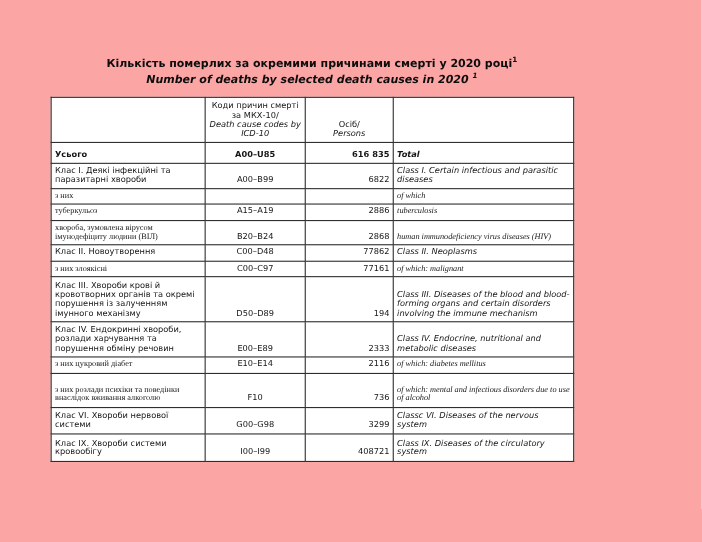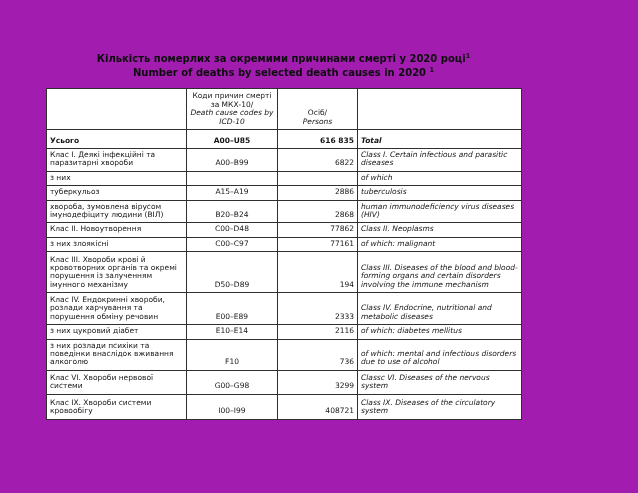--- a/index.html
+++ b/index.html
@@ -2,25 +2,25 @@
 <html><head>
 <meta charset="utf-8">
 <style>
   html,body { margin:0; padding:0; background:#ffffff; }
   body {
     width:638px; height:493px;
     font-family:"DejaVu Sans","Liberation Sans",sans-serif;
     color:#111111;
     -webkit-font-smoothing:antialiased;
   }
-  .page { position:relative; width:638px; height:493px; background:#a21caf; overflow:hidden; }
+  .page { position:relative; width:638px; height:493px; background:#fca5a5; overflow:hidden; }
 
   .titles { position:absolute; top:53px; left:46px; width:475px; text-align:center; }
   .title-uk { font-weight:bold; font-size:10px; line-height:12px; color:#0d0d0d; }
-  .title-en { font-weight:bold; font-size:10px; line-height:12px; margin-top:2px; color:#0d0d0d; }
+  .title-en { font-weight:bold; font-style:italic; font-size:10px; line-height:12px; margin-top:2px; color:#0d0d0d; }
   sup { font-size:6.5px; vertical-align:super; line-height:0; }
 
   table.deaths {
     position:absolute; left:46px; top:88px;
     width:475px; border-collapse:collapse; table-layout:fixed;
     background:#ffffff;
   }
   table.deaths td {
     border:1px solid #2f2f2f;
     font-size:7.5px; line-height:8.4px;
@@ -28,21 +28,21 @@
     padding:2px 3px 3px 3px;
     overflow:hidden;
     color:#151515;
   }
   td.hdr { text-align:center; vertical-align:middle; padding:2px 2px; }
   .it { font-style:italic; }
   td.code { text-align:center; }
   td.num  { text-align:right; padding-right:4px; }
   td.en   { font-style:italic; }
   tr.total td { font-weight:bold; }
-  td.indent { padding-left:10px; }
+  td.indent { padding-left:10px;font-family:Liberation Serif, serif; }
 </style>
 </head>
 <body>
 
 <div class="page">
 
   <div class="titles">
     <div class="title-uk"><span>Кількість померлих за окремими причинами смерті у 2020 році</span><sup>1</sup></div>
     <div class="title-en"><span>Number of deaths by selected death causes in 2020 </span><sup>1</sup></div>
   </div>

